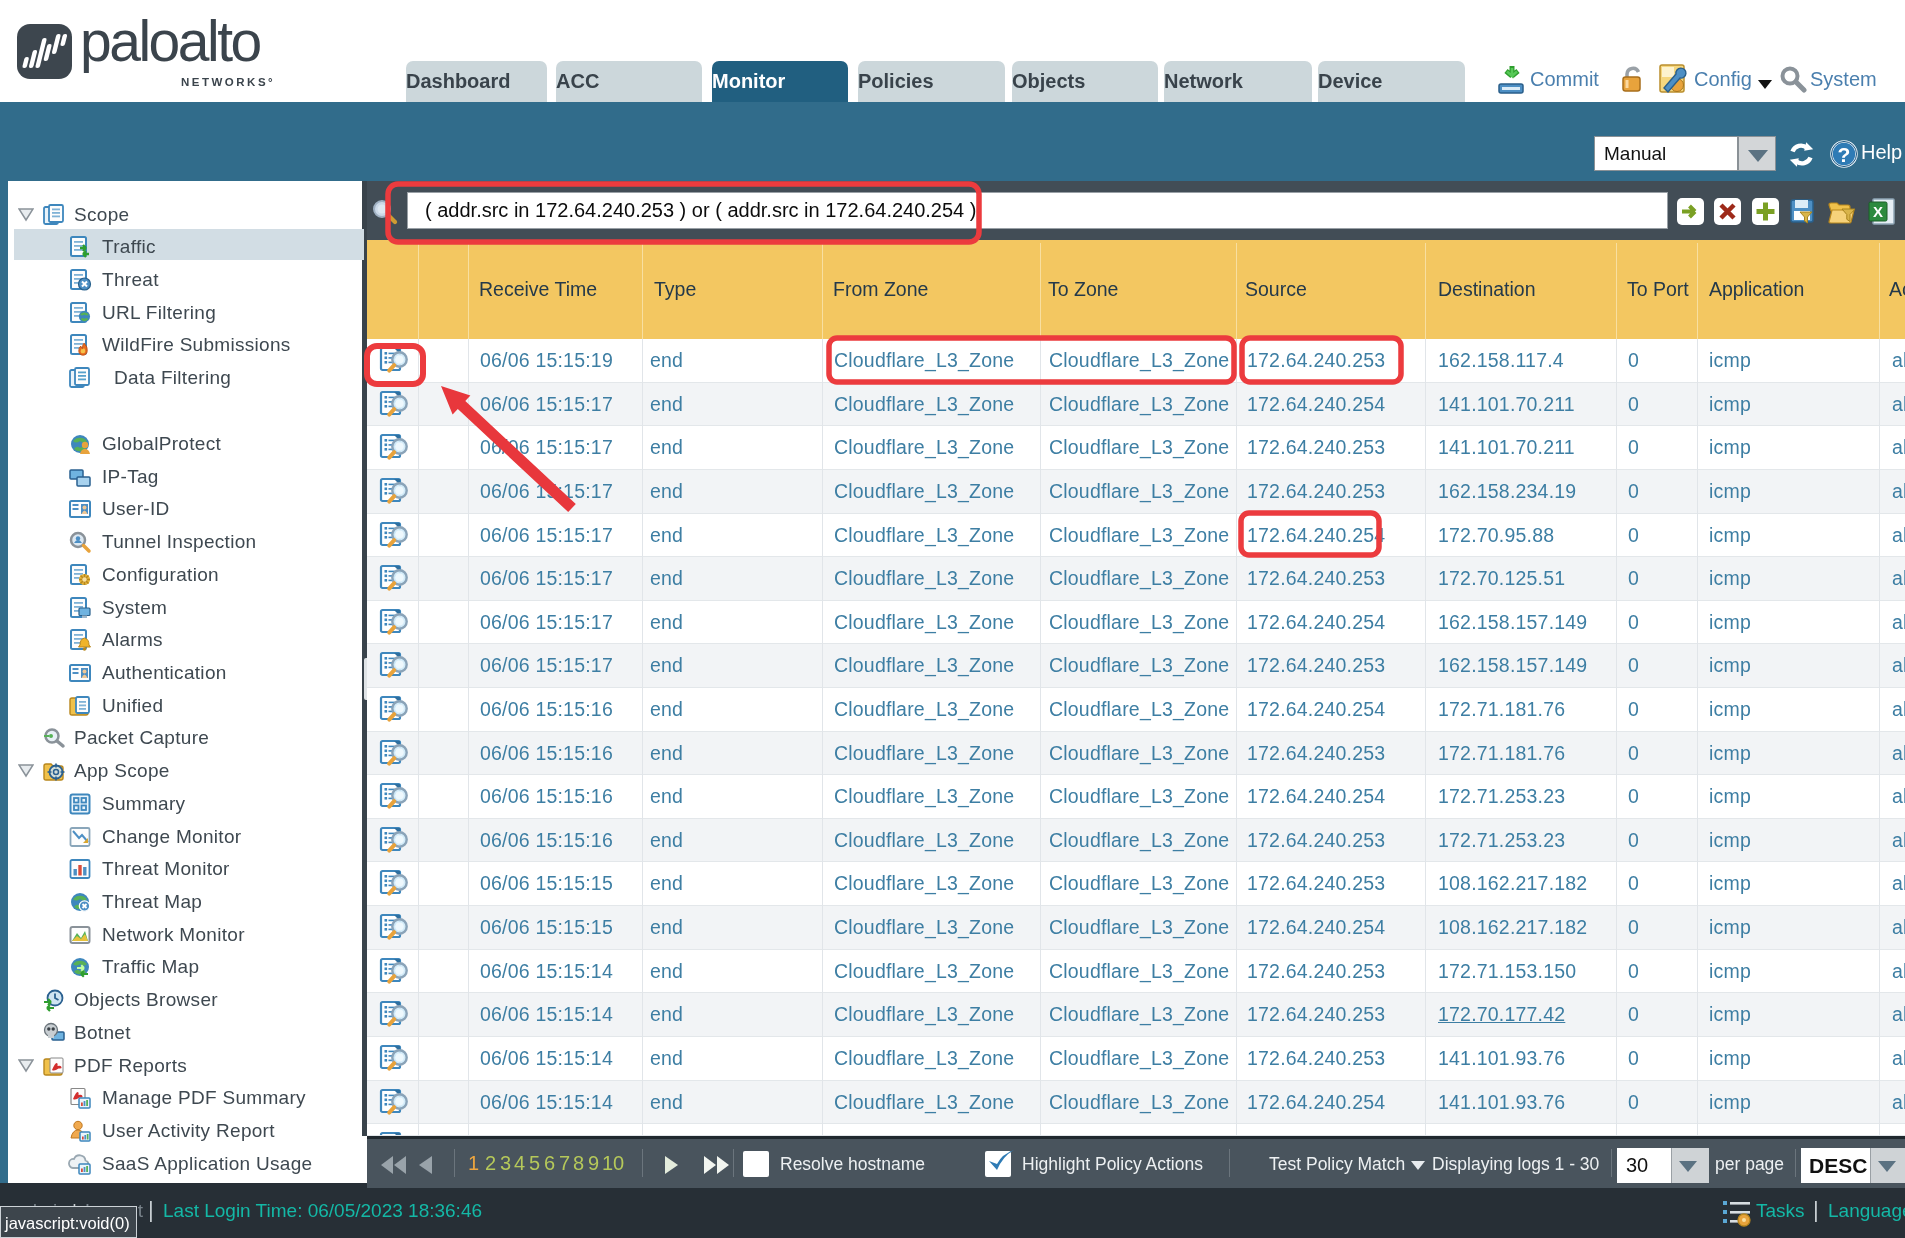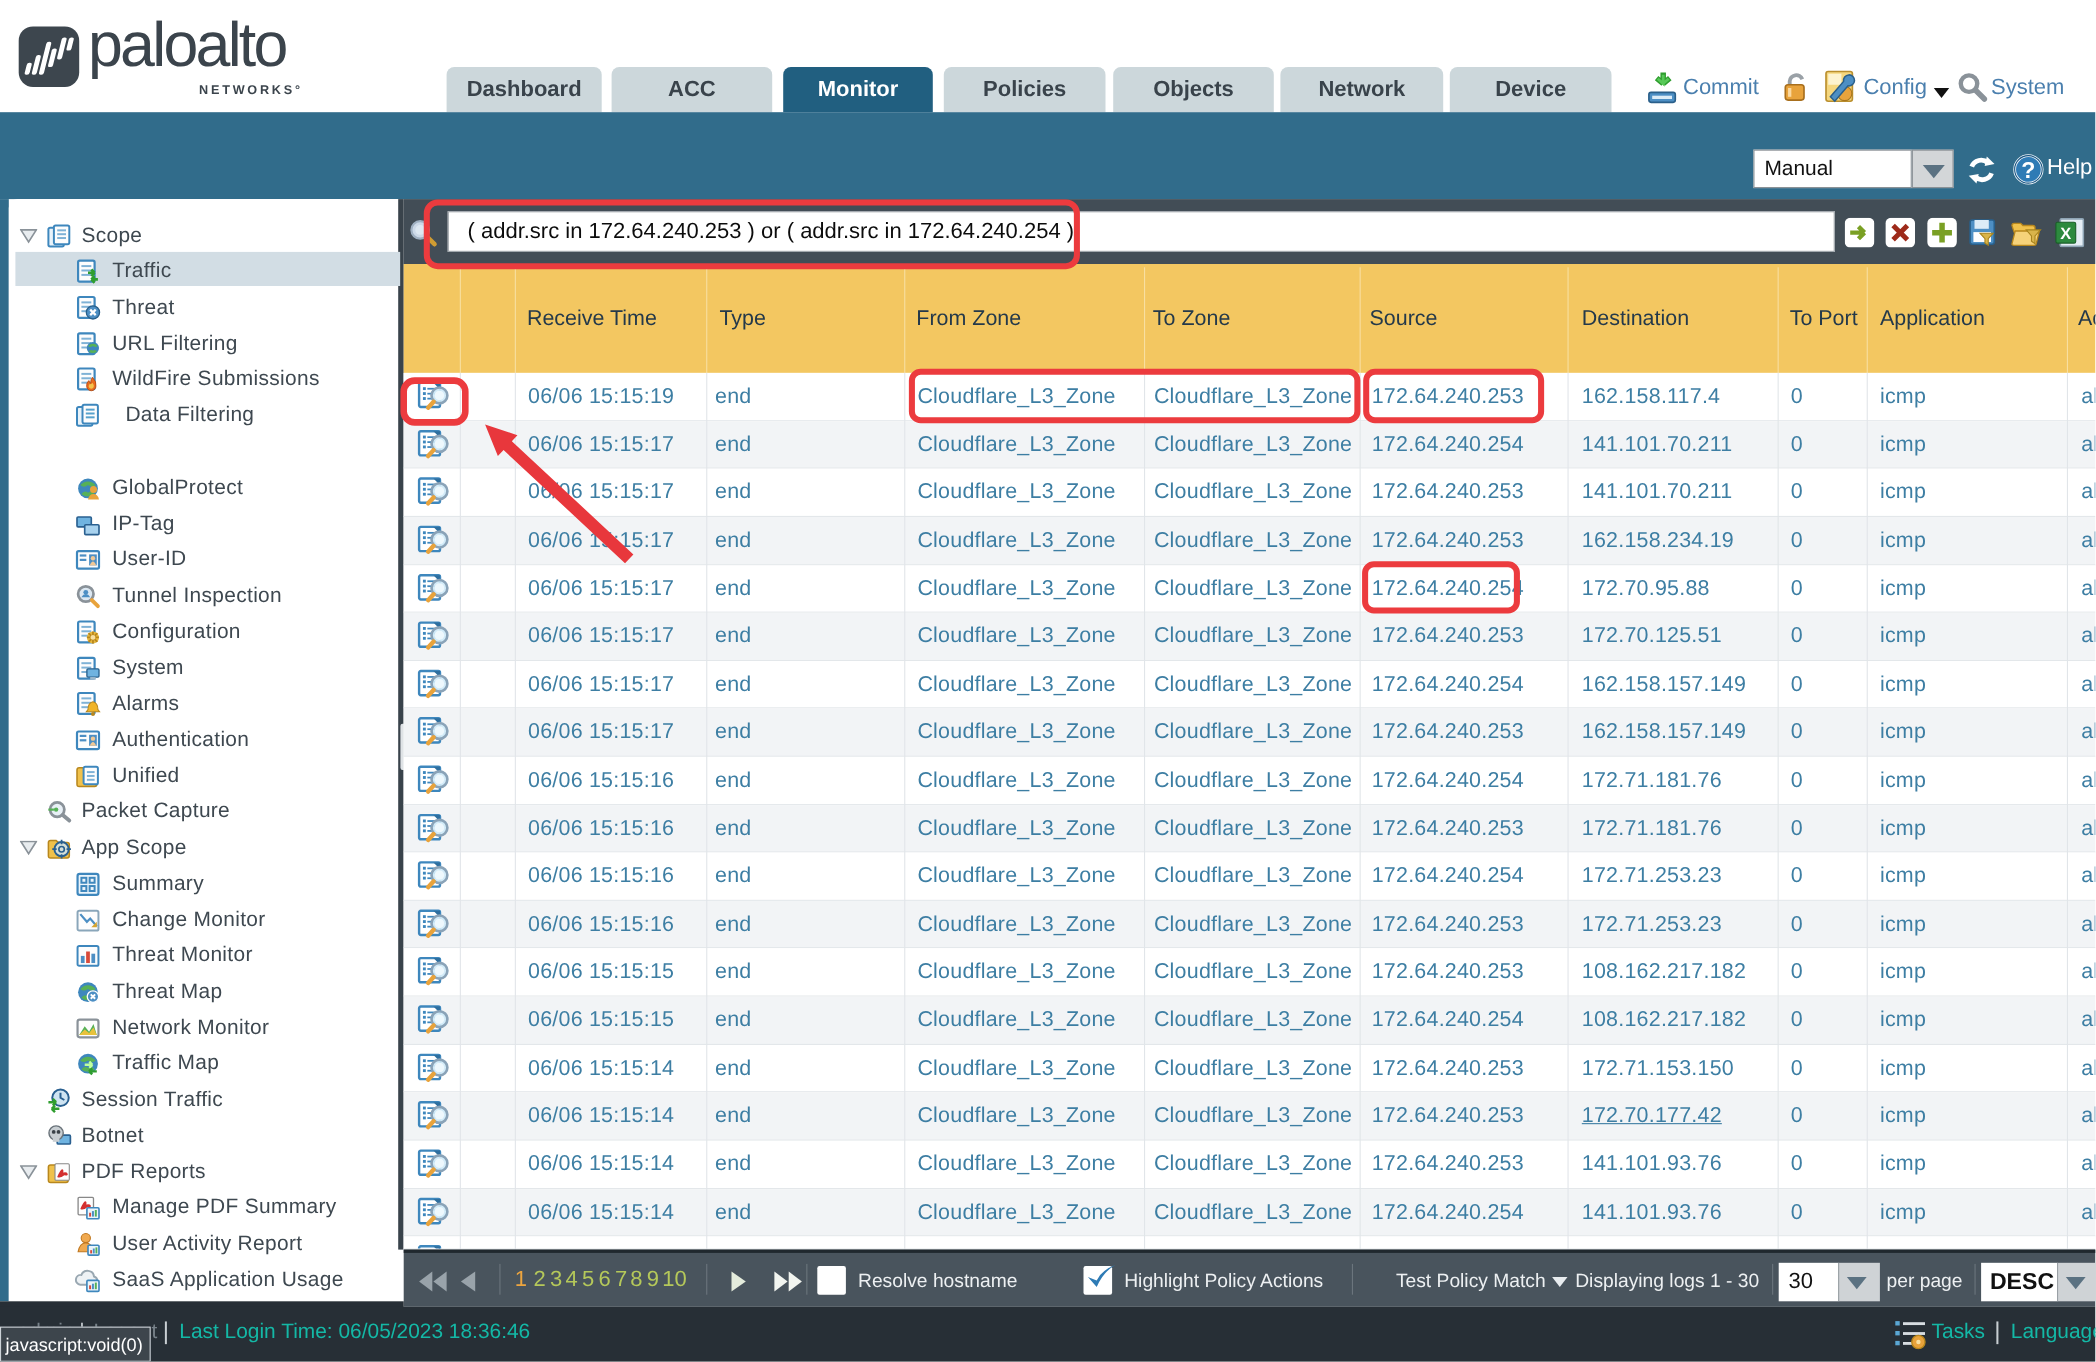--- a/index.html
+++ b/index.html
@@ -2,21 +2,21 @@
 <html><head><meta charset="utf-8"><style>
 *{margin:0;padding:0;box-sizing:border-box}
 html,body{width:1905px;height:1238px;overflow:hidden}
 body{font-family:"Liberation Sans",sans-serif;position:relative;background:#fff}
 .abs{position:absolute}
 
 #hdr{position:absolute;left:0;top:0;width:1905px;height:102px;background:#fff}
 #logobox{position:absolute;left:17px;top:24px;width:55px;height:55px;background:#3d464e;border-radius:13px}
 #ptxt{position:absolute;left:80px;top:8px;font-size:57px;color:#3b444c;letter-spacing:-2.5px}
 #ntxt{position:absolute;left:181px;top:76px;font-size:11.5px;font-weight:bold;letter-spacing:2.5px;color:#3b444c}
-.tab{position:absolute;top:61px;height:41px;background:#ccd7db;border-radius:7px 7px 0 0;color:#39434b;font-size:20px;font-weight:600;text-align:center;line-height:41px}
+.tab{position:absolute;top:61px;height:41px;background:#ccd7db;border-radius:7px 7px 0 0;color:#39434b;font-size:20px;font-weight:600;text-align:left;line-height:41px}
 .tab.act{background:#215f80;color:#fff}
 .hlink{position:absolute;top:68px;font-size:20px;color:#4a7fae}
 
 #band{position:absolute;left:0;top:102px;width:1905px;height:79px;background:#316c8b}
 #manual{position:absolute;left:1594px;top:136px;width:144px;height:35px;background:#fff;border:1px solid #8a9196;font-size:19px;color:#111;line-height:33px;padding-left:9px}
 #manbtn{position:absolute;left:1738px;top:136px;width:38px;height:35px;background:#d3d6d8;border:1px solid #8a9196}
 #manbtn:after{content:"";position:absolute;left:9px;top:13px;border:10px solid transparent;border-top:12px solid #5b7282;border-bottom:none}
 #helptxt{position:absolute;left:1861px;top:141px;font-size:20px;color:#fff}
 
 #lstrip{position:absolute;left:0;top:181px;width:8px;height:1002px;background:#316c8b}
@@ -388,21 +388,21 @@
       </svg>
       <span style="position:absolute;left:94px">Network Monitor</span>
     </div>
 <div class="titem" style="left:0;top:800px;width:356px">
       <svg class="tico" style="left:34px" viewBox="0 0 24 24" width="24" height="24">
         <circle cx="13" cy="10" r="7.5" fill="#cfe4f2" stroke="#2a6090" stroke-width="1.8"></circle>
         <path d="M13 5.5 v4.5 l3.5 2" stroke="#2a6090" stroke-width="1.8" fill="none"></path>
         <path d="M2 14 h7 m0 0 l-3 -3 m3 3 l-3 3" stroke="#2f9e2f" stroke-width="2.2" fill="none"></path>
         <path d="M12 20 h-7 m0 0 l3 -3 m-3 3 l3 3" stroke="#2f9e2f" stroke-width="2.2" fill="none"></path>
       </svg>
-      <span style="position:absolute;left:66px">Session Traffic</span>
+      <span style="position:absolute;left:66px">Objects Browser</span>
     </div>
 <div class="titem" style="left:0;top:833px;width:356px">
       <svg class="tico" style="left:34px" viewBox="0 0 24 24" width="24" height="24">
         <rect x="10" y="11" width="12" height="8" rx="1" fill="#6fb3e0" stroke="#2a6090" stroke-width="1.5"></rect>
         <circle cx="9" cy="9" r="6.5" fill="#c8ced2" stroke="#6a737a" stroke-width="1.3"></circle>
         <circle cx="6.8" cy="8" r="1.7" fill="#3a4147"></circle>
         <circle cx="11.2" cy="8" r="1.7" fill="#3a4147"></circle>
         <rect x="6" y="13.5" width="6" height="3.5" fill="#c8ced2"></rect>
       </svg>
       <span style="position:absolute;left:66px">Botnet</span>

